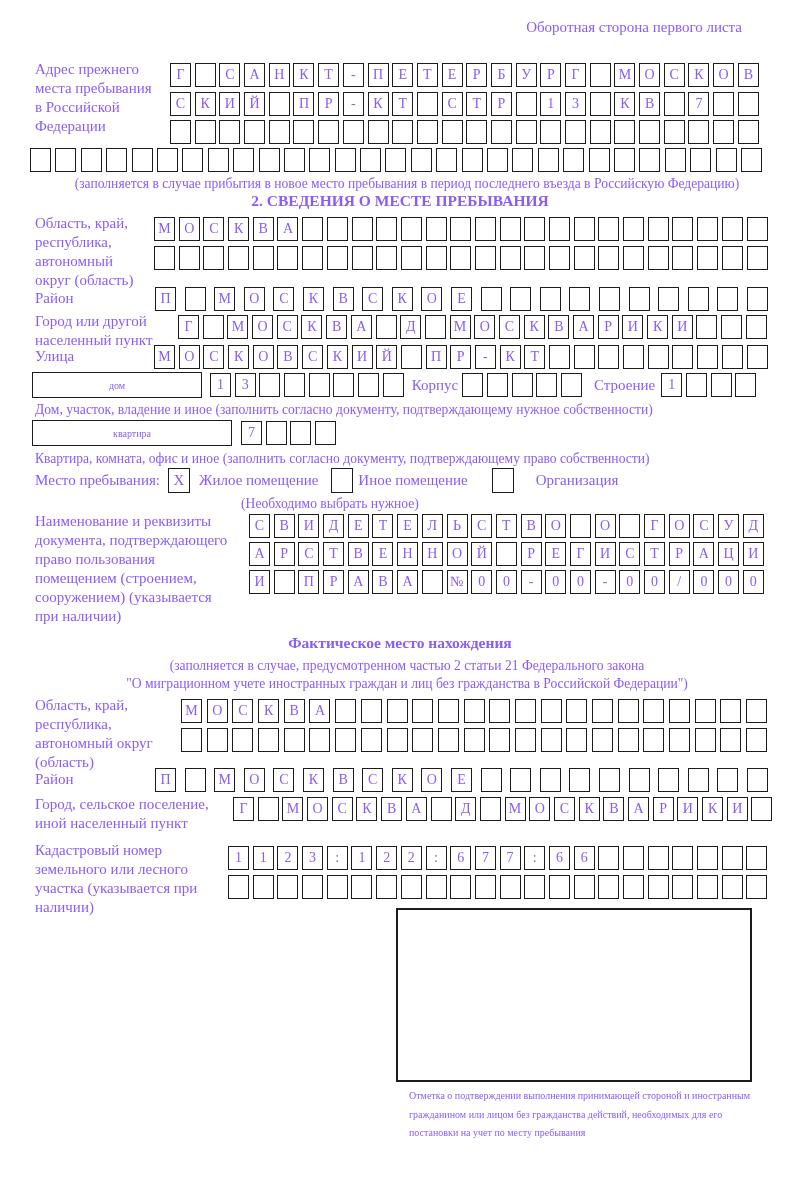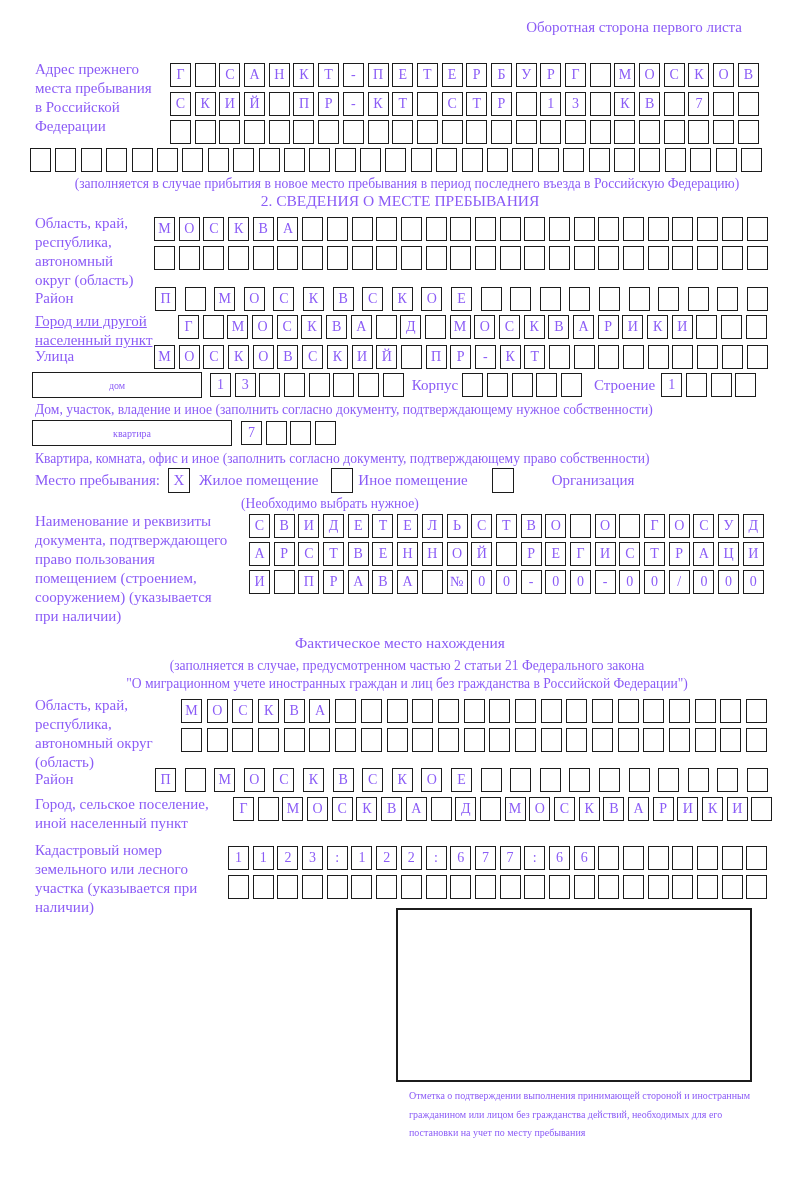--- a/index.html
+++ b/index.html
@@ -3,21 +3,21 @@
 <meta charset="utf-8">
 <style>
   html,body{margin:0;padding:0;background:#fff;}
   .page{
     position:relative;width:800px;height:1180px;background:#ffffff;
     font-family:"Liberation Serif","DejaVu Serif",serif;color:#8b5cf6;overflow:hidden;
   }
   .abs{position:absolute;}
   .label{font-size:15px;line-height:19px;}
   .note{font-size:13.6px;line-height:17px;}
-  .title{font-weight:normal;font-size:15.5px;text-align:center;width:800px;left:0;}
+  .title{font-weight:bold;font-size:15.5px;text-align:center;width:800px;left:0;}
   .center{text-align:center;width:800px;left:0;margin-left:7px;}
   .boxrow{display:flex;gap:3.7px;}
   .cbox{
     width:21px;height:24px;border:1.7px solid #1c1c1c;box-sizing:border-box;
     display:inline-flex;align-items:center;justify-content:center;
     font-size:14px;flex:0 0 auto;background:#fff;
   }
   .widebox{
     height:26px;border:1.7px solid #1c1c1c;box-sizing:border-box;
     display:inline-flex;align-items:center;justify-content:center;
@@ -225,21 +225,21 @@
       <span class="cbox"></span>
       <span class="cbox"></span>
       <span class="cbox"></span>
       <span class="cbox"></span>
       <span class="cbox"></span>
       <span class="cbox"></span>
       <span class="cbox"></span>
       <span class="cbox"></span>
     </div>
 
-  <div class="abs label" style="left:35px;top:312px;width:125px;text-decoration:underline;">Город или другой населенный пункт</div>
+  <div class="abs label" style="left:35px;top:312px;width:125px;">Город или другой населенный пункт</div>
   <div class="abs boxrow" style="left:178px;top:315px;">
       <span class="cbox">Г</span>
       <span class="cbox"></span>
       <span class="cbox">М</span>
       <span class="cbox">О</span>
       <span class="cbox">С</span>
       <span class="cbox">К</span>
       <span class="cbox">В</span>
       <span class="cbox">А</span>
       <span class="cbox"></span>
@@ -330,21 +330,21 @@
   </div>
   <div class="abs note" style="left:35px;top:450px;width:740px;">Квартира, комната, офис и иное (заполнить согласно документу, подтверждающему право собственности)</div>
 
   <div class="abs flexrow" style="left:35px;top:468px;">
     <span class="label">Место пребывания:</span>
     <span class="checkbox" style="margin-left:8px;">X</span>
     <span class="label" style="margin-left:9px;">Жилое помещение</span>
     <span class="checkbox" style="margin-left:13px;"></span>
     <span class="label" style="margin-left:5px;">Иное помещение</span>
     <span class="checkbox" style="margin-left:24px;"></span>
-    <span class="label" style="margin-left:38px;">Организация</span>
+    <span class="label" style="margin-left:22px;">Организация</span>
   </div>
   <div class="abs note" style="left:35px;top:495px;width:590px;text-align:center;">(Необходимо выбрать нужное)</div>
 
   <div class="abs label" style="left:35px;top:512px;width:200px;">Наименование и реквизиты документа, подтверждающего право пользования помещением (строением, сооружением) (указывается при наличии)</div>
   <div class="abs boxrow" style="left:249px;top:514px;">
       <span class="cbox">С</span>
       <span class="cbox">В</span>
       <span class="cbox">И</span>
       <span class="cbox">Д</span>
       <span class="cbox">Е</span>

